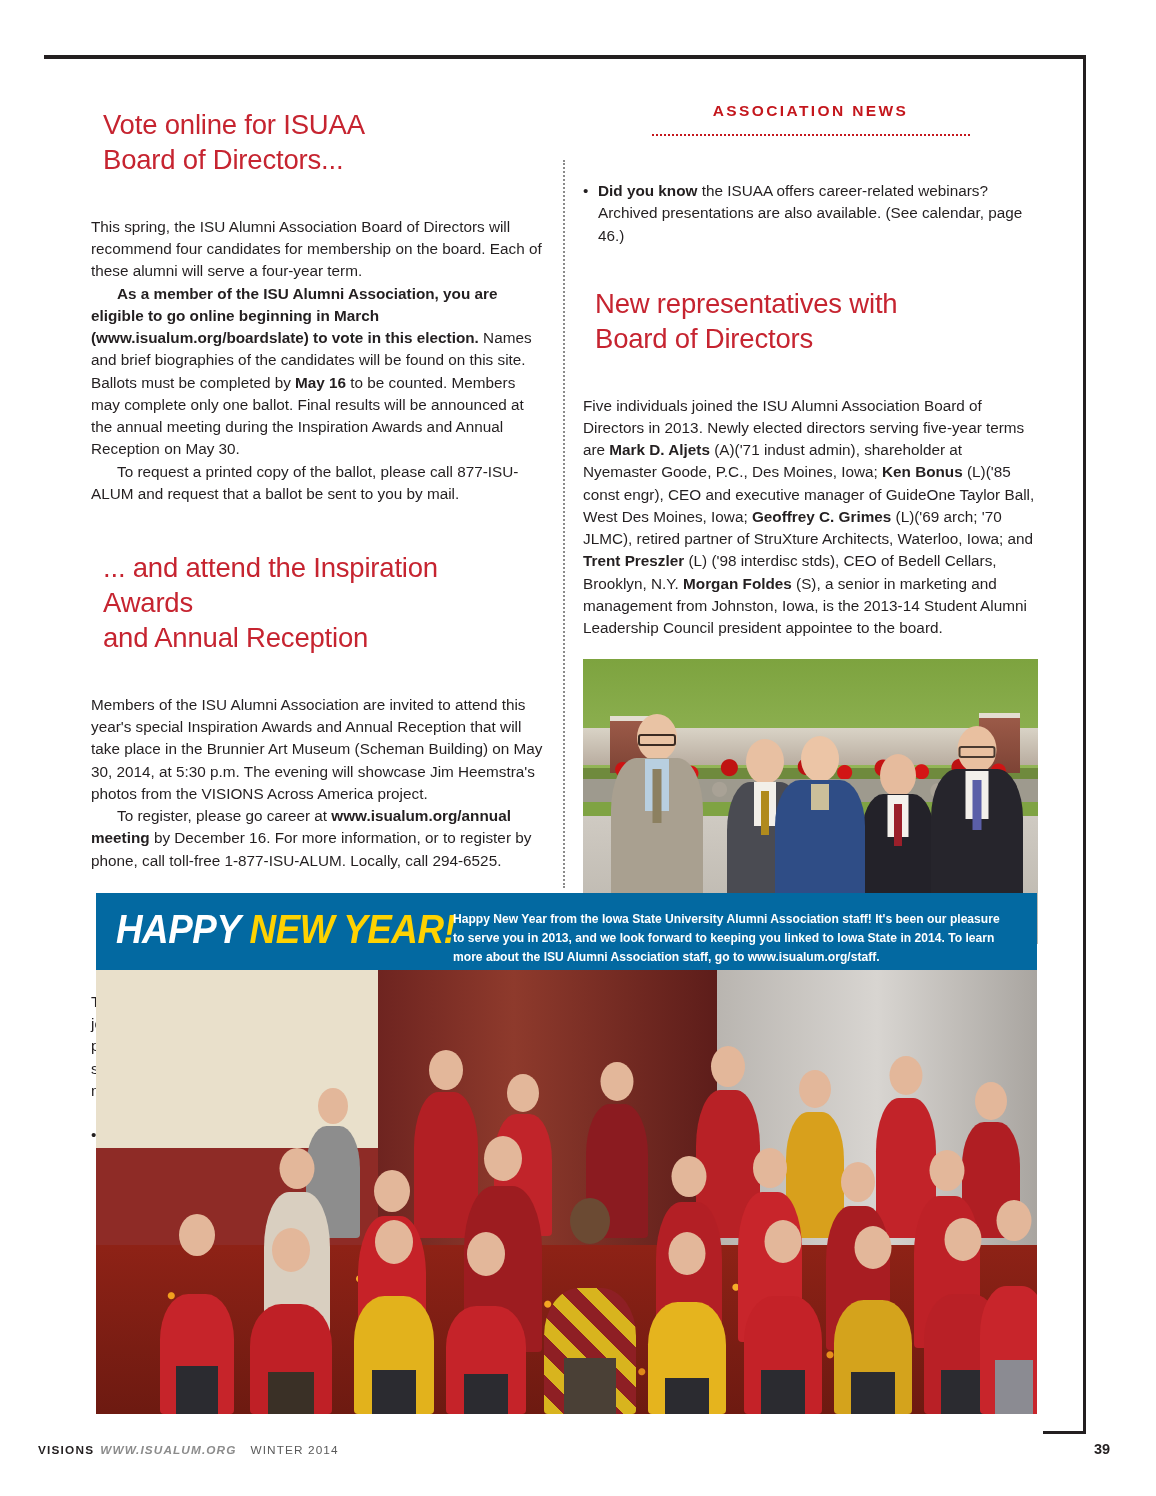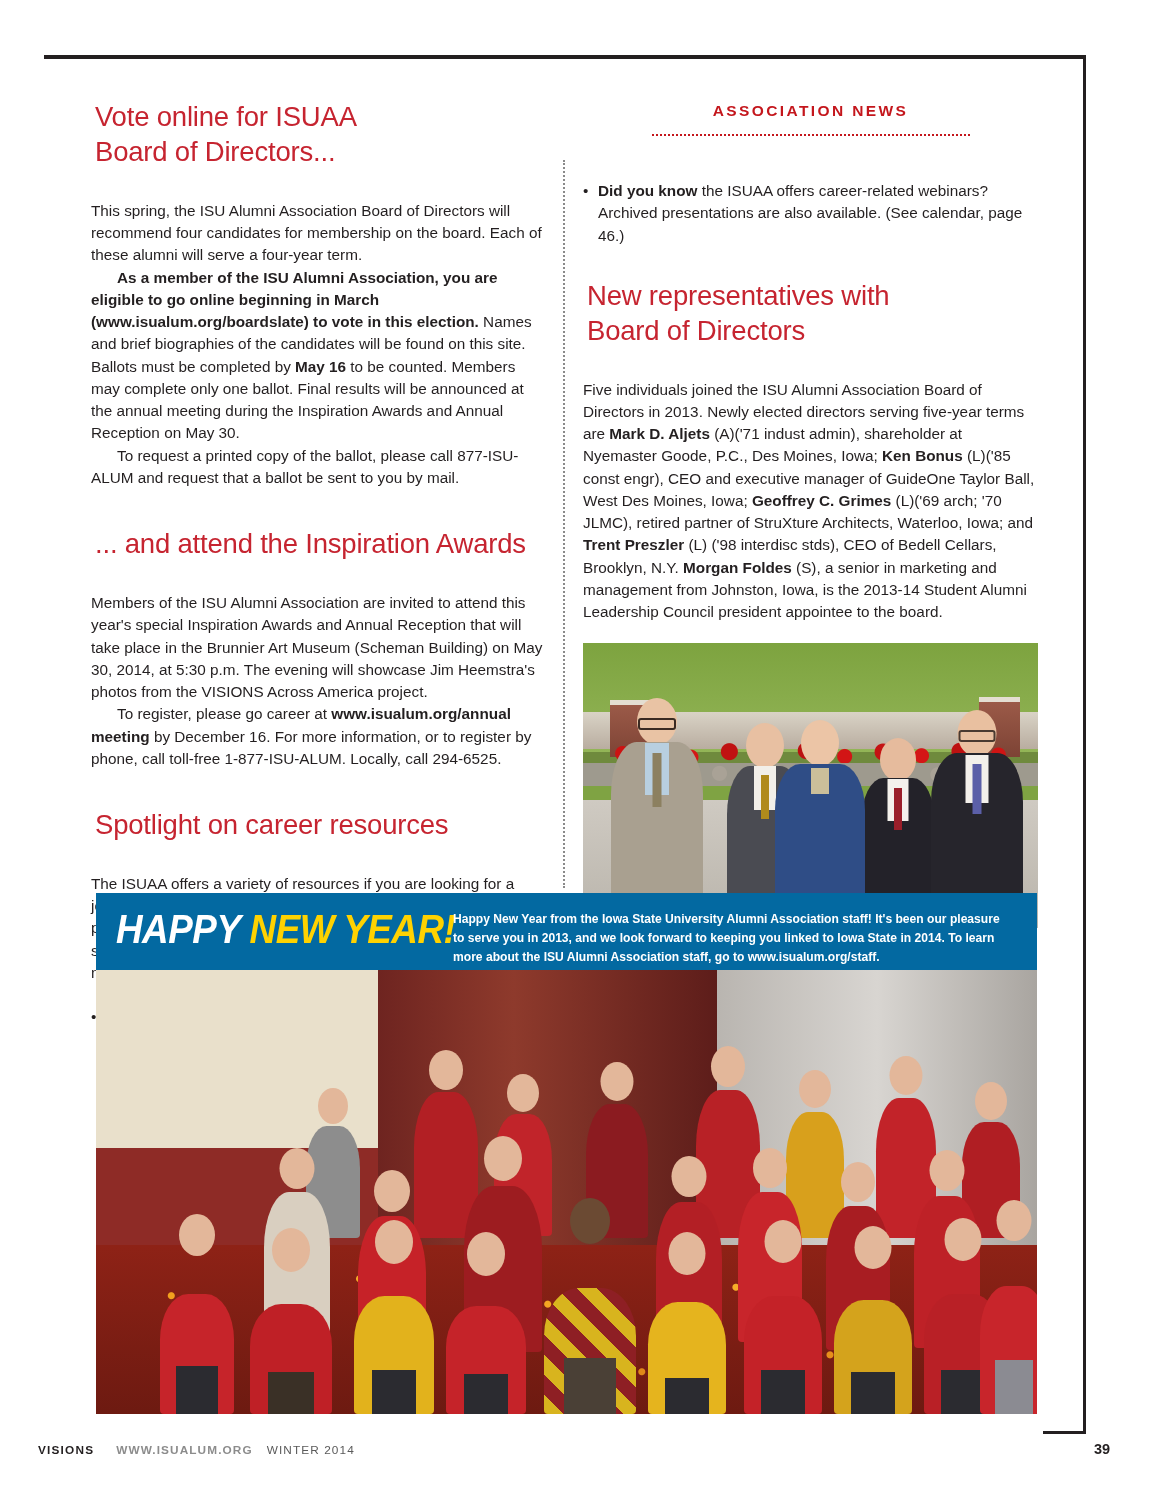--- a/index.html
+++ b/index.html
@@ -80,21 +80,21 @@
     margin: 14px auto 0 auto;
     width: 318px;
     height: 0;
     border-top: 2px dotted #c4161c;
   }
   h2.head {
     color: #c62430;
     font-size: 27.5px;
     font-weight: normal;
     line-height: 1.27;
-    margin: 4px;
+    margin: 12px;
     letter-spacing: -0.2px;
   }
   .body-text {
     color: #231f20;
     font-size: 15.3px;
     line-height: 1.455;
     margin: 0;
     text-align: left;
   }
   .body-text b { font-weight: bold; }
@@ -292,21 +292,21 @@
   
   .footer {
     position: absolute;
     left: 38px;
     top: 1443px;
     font-size: 11.8px;
     letter-spacing: 0.6px;
     white-space: nowrap;
   }
   .footer .visions { color: #231f20; font-weight: bold; letter-spacing: 1.2px; }
-  .footer .url { color: #8c8c8c; font-weight: bold; letter-spacing: 1.1px; margin-left: 22px; }
+  .footer .url { color: #8c8c8c; font-weight: bold; letter-spacing: 1.1px; margin-left: 6px; font-style: italic; }
   .footer .issue { color: #5a5a5a; letter-spacing: 1.1px; margin-left: 14px; }
   .page-num {
     position: absolute;
     left: 1094px;
     top: 1441px;
     color: #231f20;
     font-size: 14.5px;
     font-weight: bold;
   }
 </style>
@@ -330,20 +330,21 @@
     <div class="sp-26"></div>
 
     <p class="body-text">This spring, the ISU Alumni Association Board of Directors will recommend four candidates for membership on the board. Each of these alumni will serve a four-year term.</p>
     <p class="body-text indent"><b>As a member of the ISU Alumni Association, you are eligible to go online beginning in March (www.isualum.org/boardslate) to vote in this election.</b><span> Names and brief biographies of the candidates will be found on this site. Ballots must be completed by </span><b>May 16</b><span> to be counted. Members may complete only one ballot. Final results will be announced at the annual meeting during the Inspiration Awards and Annual Reception on May 30.</span></p>
     <p class="body-text indent">To request a printed copy of the ballot, please call 877-ISU-ALUM and request that a ballot be sent to you by mail.</p>
 
     <div class="sp-34"></div>
 
     <h2 class="head">
       <span>... and attend the Inspiration Awards</span><br>
+      <span>and Annual Reception</span>
     </h2>
 
     <div class="sp-26"></div>
 
     <p class="body-text">Members of the ISU Alumni Association are invited to attend this year's special Inspiration Awards and Annual Reception that will take place in the Brunnier Art Museum (Scheman Building) on May 30, 2014, at 5:30 p.m. The evening will showcase Jim Heemstra's photos from the VISIONS Across America project.</p>
     <p class="body-text indent"><span>To register, please go career at </span><b>www.isualum.org/annual meeting</b><span> by December 16. For more information, or to register by phone, call toll-free 1-877-ISU-ALUM. Locally, call 294-6525.</span></p>
 
     <div class="sp-34"></div>
 
     <h2 class="head">Spotlight on career resources</h2>

